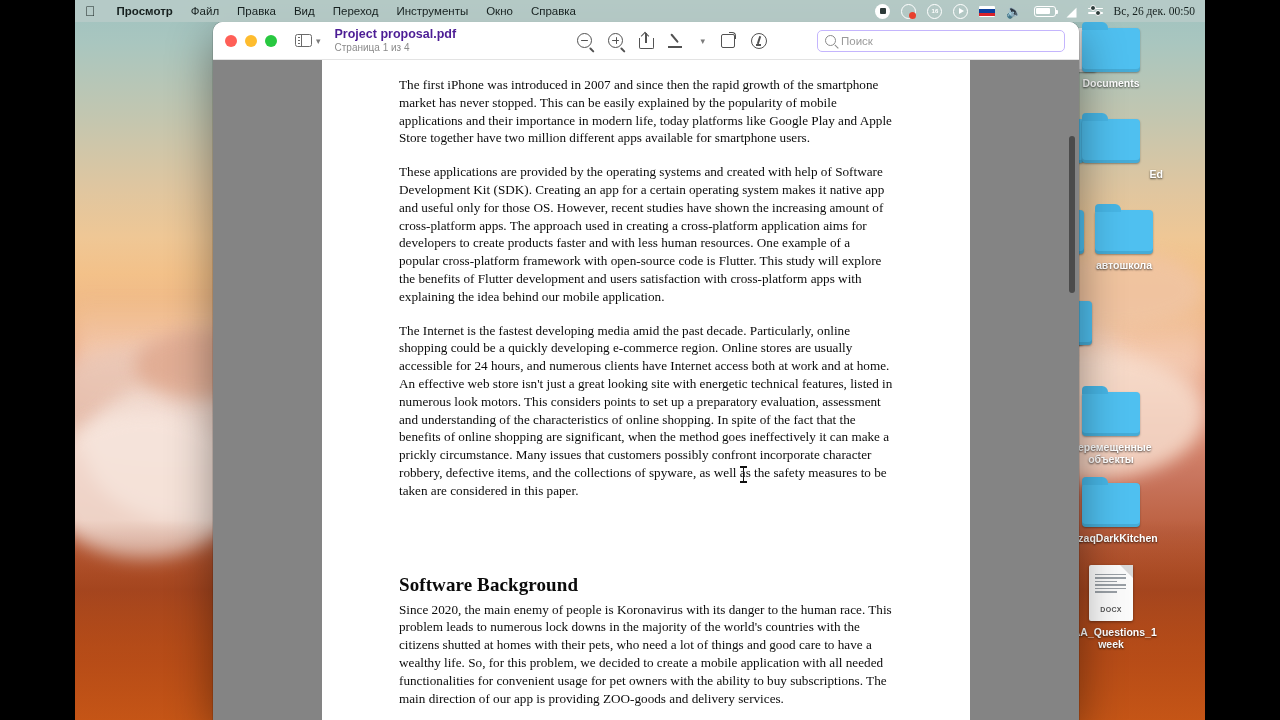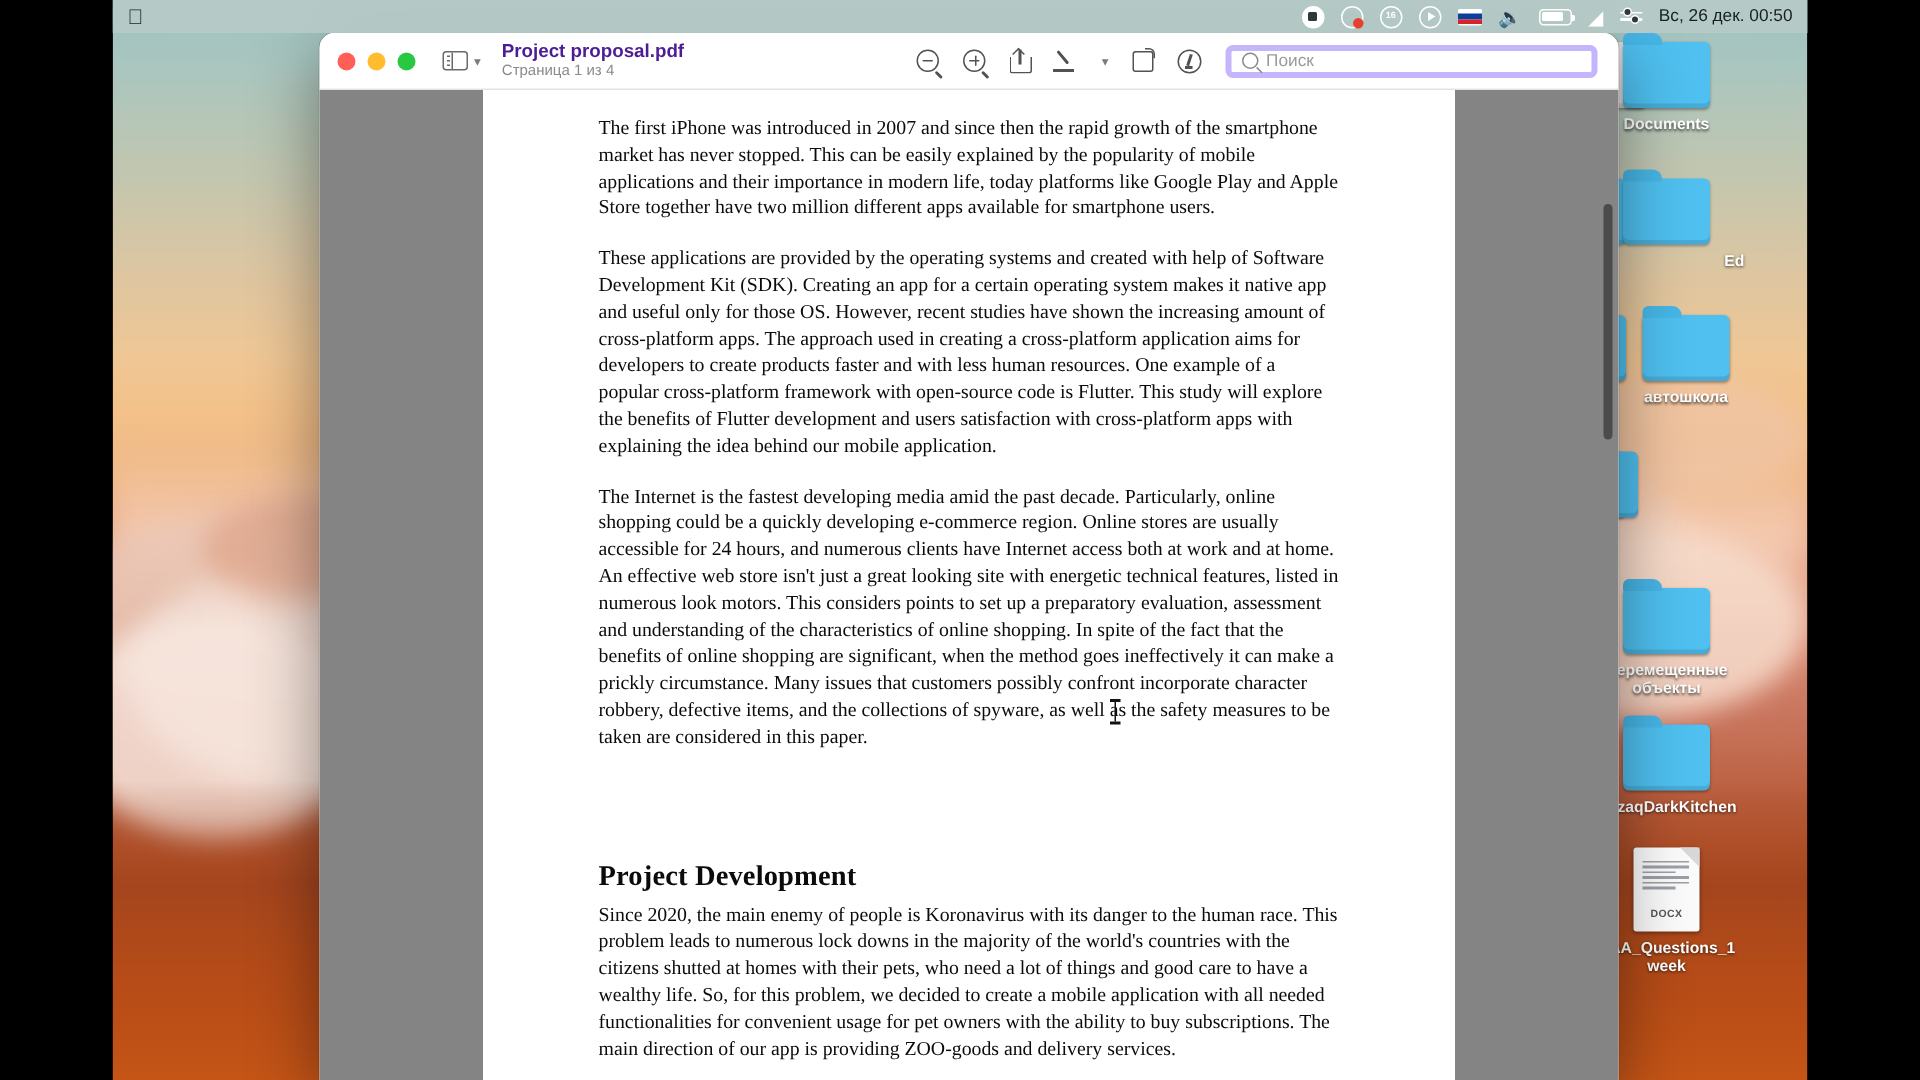--- a/index.html
+++ b/index.html
@@ -64,21 +64,21 @@
   .ic-vol { color:#fff; font-size:13px; line-height:15px; }
   .ic-batt { width:22px; height:11px; border:1.6px solid #fff; border-radius:3px; }
   .ic-batt::before { content:""; position:absolute; left:1.6px; top:1.6px; bottom:1.6px; width:14px; background:#fff; border-radius:1px; }
   .ic-batt::after { content:""; position:absolute; right:-3.2px; top:3.5px; width:2px; height:4px; background:#fff; border-radius:0 1px 1px 0; }
   .ic-wifi { color:#fff; font-size:13px; line-height:15px; }
   .ic-cc { width:15px; height:13px; }
   .ic-cc i { display:block; position:relative; height:1.8px; background:#fff; border-radius:1px; margin-top:3px; }
   .ic-cc i::after { content:""; position:absolute; top:-2.2px; width:6px; height:6px; border:1.6px solid #fff; border-radius:50%; background:#2c3b39; box-sizing:border-box; }
   .ic-cc i:nth-child(1)::after { left:2px; }
   .ic-cc i:nth-child(2)::after { right:2px; }
-  #clock { font-size:11.5px; white-space:nowrap; }
+  #clock { font-size:11.5px; white-space:nowrap;font-family:Liberation Serif, serif; }
 
   
   .dicon {
     position:absolute; width:104px; text-align:center;
     font-size:10.5px; font-weight:bold; color:#fff;
     text-shadow:0 1px 2px rgba(0,0,0,.7); line-height:12px;
   }
   .folder {
     width:58px; height:44px; margin:0 auto 5px; position:relative;
     background:#4fc0f0; border-radius:4px;
@@ -143,22 +143,22 @@
   .pen::before { content:""; position:absolute; left:2px; top:1.5px; width:2px; height:11px; background:#525252; transform:rotate(-40deg); transform-origin:top; border-radius:1px; }
   .pen::after { content:""; position:absolute; left:0; bottom:1px; width:14px; height:1.5px; background:#525252; }
   .rot { width:14px; height:14px; position:relative; }
   .rot::before { content:""; position:absolute; left:0; bottom:0; width:12px; height:12px; border:1.5px solid #525252; border-radius:2px; }
   .rot::after { content:""; position:absolute; right:-1px; top:-2px; width:6px; height:6px; border-top:1.5px solid #525252; border-right:1.5px solid #525252; border-radius:0 4px 0 0; }
   .annot { width:16px; height:16px; border:1.4px solid #525252; border-radius:50%; position:relative; }
   .annot::before { content:""; position:absolute; left:6px; top:2.4px; width:1.5px; height:8px; background:#525252; transform:rotate(18deg); }
   .annot::after { content:""; position:absolute; left:4.3px; bottom:2px; width:5px; height:1.3px; background:#525252; }
 
   .searchbox {
-    width:248px; height:22px; background:#fff; border:4px solid #c4b5fd;
-    border-radius:5px; display:flex; align-items:center; padding:0 7px; gap:5px;
+    width:248px; height:22px; background:#fff; border:1px solid #c4b5fd;
+    border-radius:5px; display:flex; align-items:center; padding:0 7px; gap:5px;margin-left:34px;
   }
   .s-mag { width:11px; height:11px; border:1.3px solid #8a8a8a; border-radius:50%; position:relative; flex:none; }
   .s-mag::after { content:""; position:absolute; right:-3.4px; bottom:-2.4px; width:4.6px; height:1.3px; background:#8a8a8a; transform:rotate(45deg); }
   .searchbox input { border:none; outline:none; font-size:11.5px; color:#333; width:100%; background:transparent; font-family:"Liberation Sans",sans-serif; }
   .searchbox input::placeholder { color:#9a9a9a; }
 
   
   #viewer {
     position:relative; height:660px; background:#848484; overflow:hidden;
   }
@@ -288,31 +288,32 @@
         </span>
       </div>
     </div>
 
     <div id="viewer">
       <div id="page">
         <div id="pagebody">
           <p class="para">The first iPhone was introduced in 2007 and since then the rapid growth of the smartphone market has never stopped. This can be easily explained by the popularity of mobile applications and their importance in modern life, today platforms like Google Play and Apple Store together have two million different apps available for smartphone users.</p>
           <p class="para">These applications are provided by the operating systems and created with help of Software Development Kit (SDK). Creating an app for a certain operating system makes it native app and useful only for those OS. However, recent studies have shown the increasing amount of cross-platform apps. The approach used in creating a cross-platform application aims for developers to create products faster and with less human resources. One example of a popular cross-platform framework with open-source code is Flutter. This study will explore the benefits of Flutter development and users satisfaction with cross-platform apps with explaining the idea behind our mobile application.</p>
           <p class="para">The Internet is the fastest developing media amid the past decade. Particularly, online shopping could be a quickly developing e-commerce region. Online stores are usually accessible for 24 hours, and numerous clients have Internet access both at work and at home. An effective web store isn't just a great looking site with energetic technical features, listed in numerous look motors. This considers points to set up a preparatory evaluation, assessment and understanding of the characteristics of online shopping. In spite of the fact that the benefits of online shopping are significant, when the method goes ineffectively it can make a prickly circumstance. Many issues that customers possibly confront incorporate character robbery, defective items, and the collections of spyware, as well as the safety measures to be taken are considered in this paper.</p>
-          <h1 class="sec" id="heading-proj">Project Development</h1>
+          <h1 class="sec" id="heading-proj">Software Background</h1>
           <p class="para tight">Since 2020, the main enemy of people is Koronavirus with its danger to the human race. This problem leads to numerous lock downs in the majority of the world's countries with the citizens shutted at homes with their pets, who need a lot of things and good care to have a wealthy life. So, for this problem, we decided to create a mobile application with all needed functionalities for convenient usage for pet owners with the ability to buy subscriptions. The main direction of our app is providing ZOO-goods and delivery services.</p>
         </div>
       </div>
       <div id="ibeam"></div>
       <div id="winscroll"></div>
     </div>
   </div>
 
   <div id="menubar">
     <span class="apple"></span>
+    <span id="menu-items"><span class="mi bold">Просмотр</span><span class="mi">Файл</span><span class="mi">Правка</span><span class="mi">Вид</span><span class="mi">Переход</span><span class="mi">Инструменты</span><span class="mi">Окно</span><span class="mi">Справка</span></span>
     <span class="right">
       <span class="sicon ic-stop"></span>
       <span class="sicon ic-rec"></span>
       <span class="sicon ic-clock">16</span>
       <span class="sicon ic-play"></span>
       <span class="ic-flag">
           <i></i>
           <i></i>
           <i></i>
         </span>

